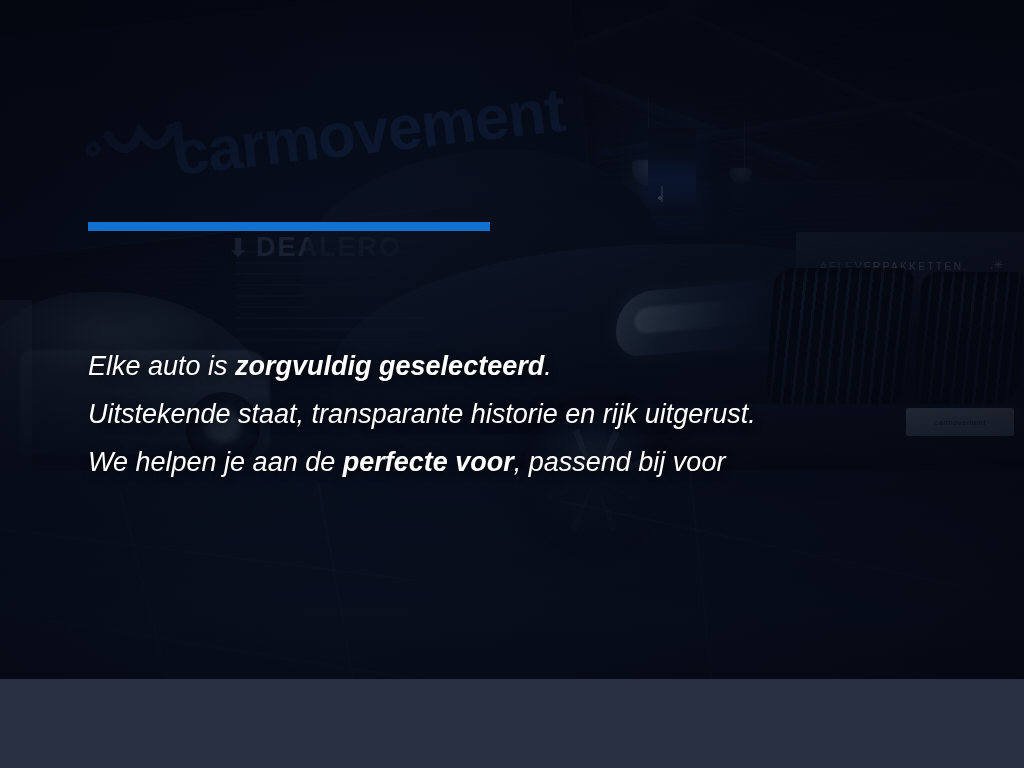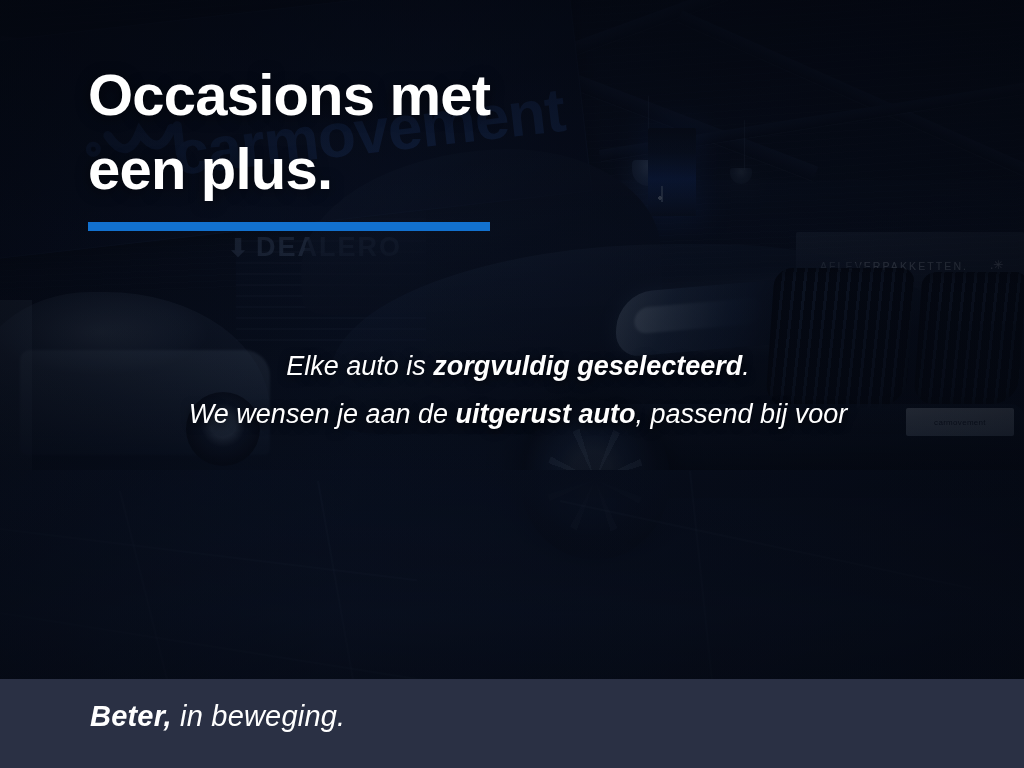--- a/index.html
+++ b/index.html
@@ -410,21 +410,20 @@
   .body-copy {
     position: absolute;
     left: 88px;
     top: 342px;
     width: 860px;
     font-size: 27px;
     line-height: 48px;
     font-style: italic;
     color: #ffffff;
     text-shadow: 0 2px 10px rgba(0,0,0,.75);
-    text-align: center;
   }
   .body-copy b { font-weight: 700; font-style: italic; }
   .body-line { display: block; white-space: nowrap; }
 
   .footer-bar {
     position: absolute;
     left: 0;
     top: 679px;
     width: 1024px;
     height: 89px;
@@ -506,31 +505,31 @@
       <div class="floor-line" style="left:690px;top:0px;   width:260px; transform:rotate(84deg);"></div>
     </div>
     <div class="floor-sheen"></div>
 
     <div class="grade"></div>
     <div class="grade2"></div>
   </div>
 
   <div class="content">
 
-    <div class="headline">Occasions met
-een plus.</div>
 
     <div class="rule" style="background: rgb(18, 113, 207);"></div>
 
     <div class="body-copy">
       <span class="body-line">
         <span>Elke auto is </span><b>zorgvuldig geselecteerd</b><span>.</span>
       </span>
       <span class="body-line">
-        <span>We wensen je aan de </span><b>uitgerust auto</b><span>, passend bij voor</span>
+        <span>Uitstekende staat, transparante historie en rijk uitgerust.</span><b></b><span></span>
+      </span>
+      <span class="body-line">
+        <span>We helpen je aan de </span><b>perfecte voor</b><span>, passend bij voor</span>
       </span>
     </div>
 
     <div class="footer-bar" style="background: rgb(42, 48, 68);"></div>
-    <div class="footer-text"><b>Beter,</b><span> in beweging.</span></div>
 
   </div>
 </div>
 
 </body></html>

